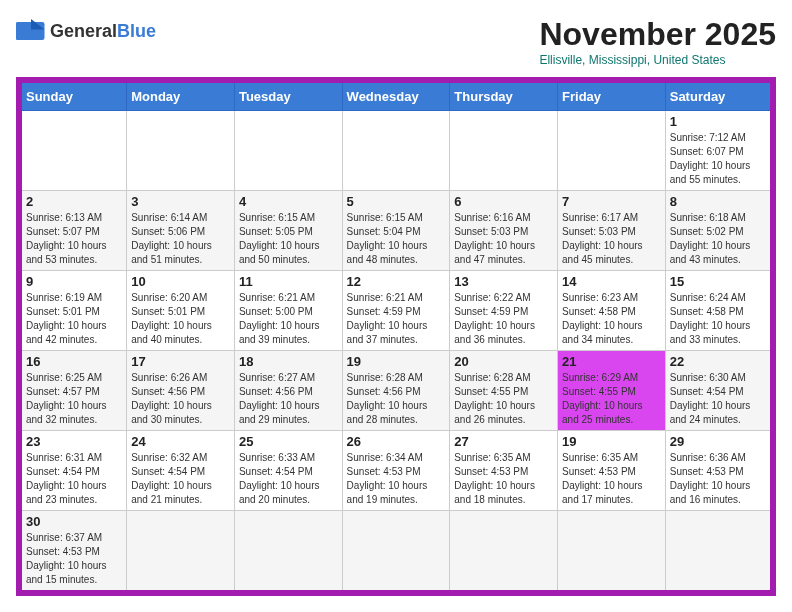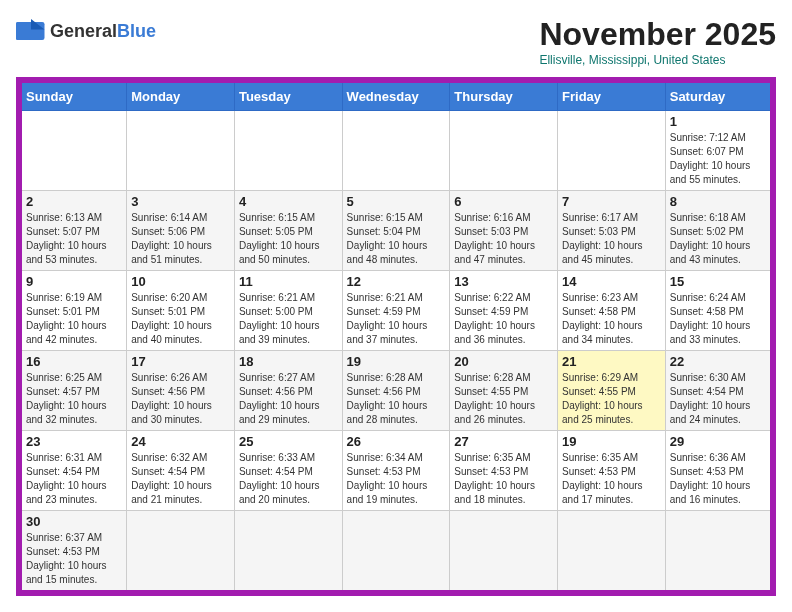--- a/index.html
+++ b/index.html
@@ -267,21 +267,21 @@
 Daylight: 10 hours
 and 28 minutes.</div>
         </td>
         <td style="background: rgb(245, 245, 245);">
           <span class="day-number">20</span>
           <div class="day-info" style="white-space: pre-line;">Sunrise: 6:28 AM
 Sunset: 4:55 PM
 Daylight: 10 hours
 and 26 minutes.</div>
         </td>
-        <td style="background: #fef9c3;">
+        <td style="background: #d946ef;">
           <span class="day-number">21</span>
           <div class="day-info" style="white-space: pre-line;">Sunrise: 6:29 AM
 Sunset: 4:55 PM
 Daylight: 10 hours
 and 25 minutes.</div>
         </td>
         <td style="background: rgb(245, 245, 245);">
           <span class="day-number">22</span>
           <div class="day-info" style="white-space: pre-line;">Sunrise: 6:30 AM
 Sunset: 4:54 PM

